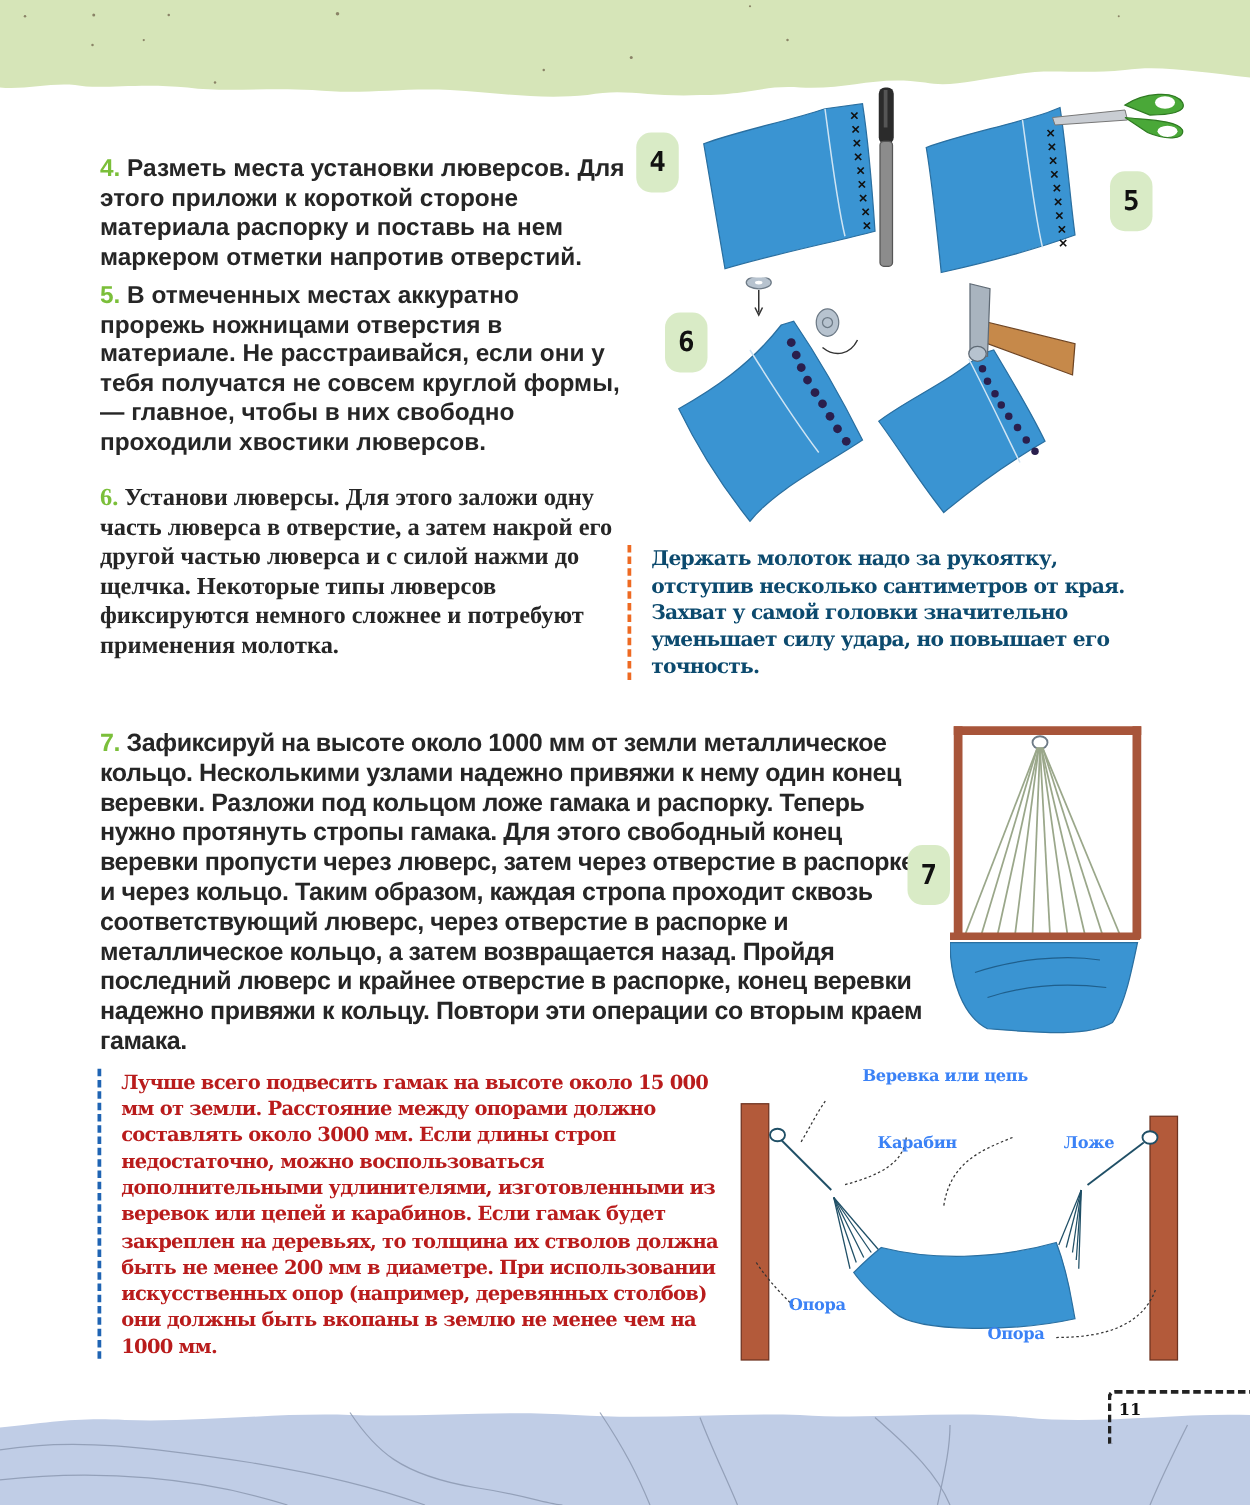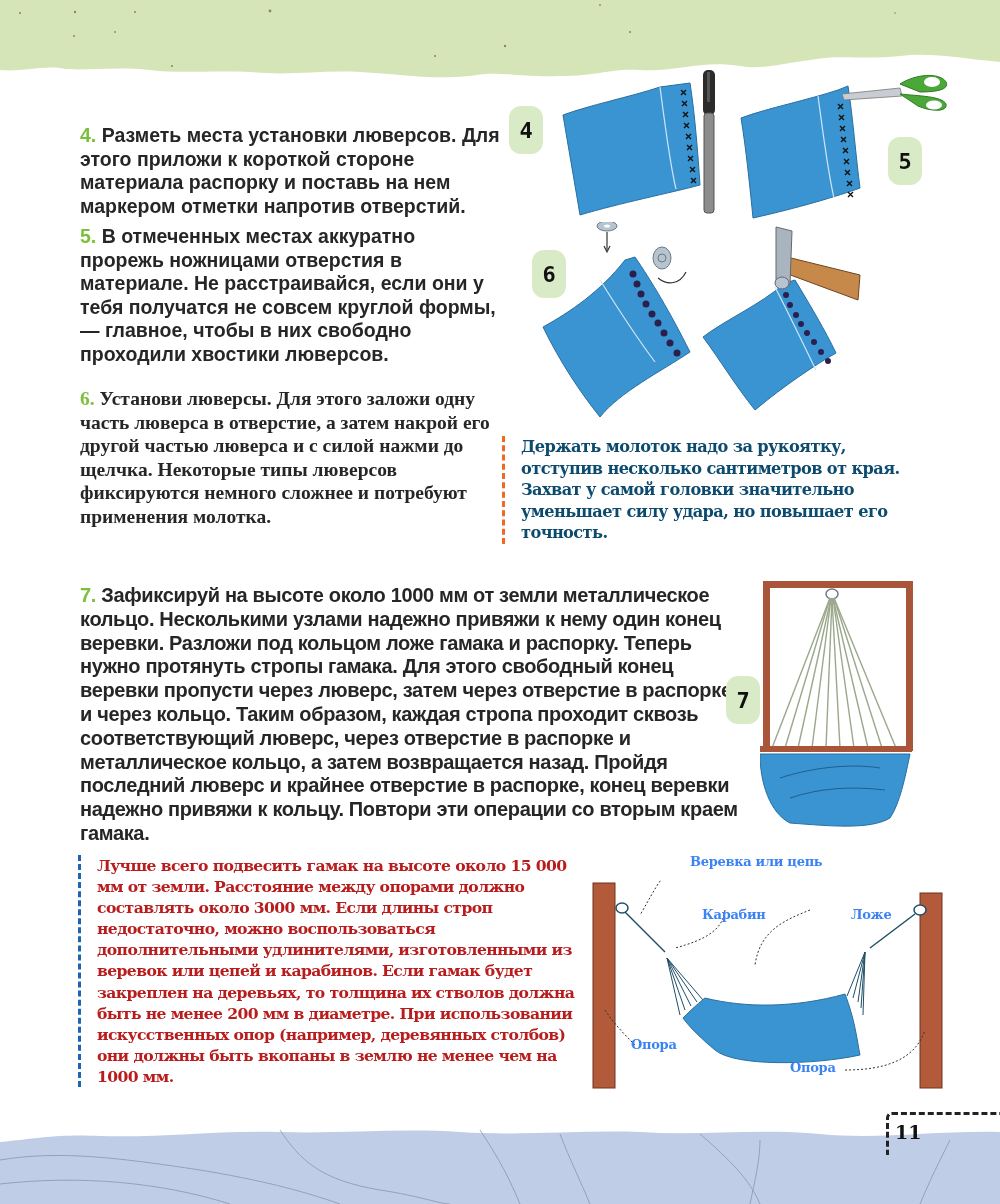--- a/index.html
+++ b/index.html
@@ -67,21 +67,21 @@
   #lbl-ring { left: 631px; top: 1037px; }
   #lbl-support { left: 790px; top: 1060px; }
 
   .page-num-box {
     position: absolute; left: 886px; top: 1112px; width: 114px; height: 40px;
     border-top: 3px dashed #222; border-left: 3px dashed #222;
     border-top-left-radius: 6px;
   }
   .page-num {
     position: absolute; left: 895px; top: 1121px;
-    font-family: "DejaVu Serif", serif; font-weight: bold; font-size: 19px; color: #111;
+    font-family: "DejaVu Serif", serif; font-weight: bold; font-size: 13px; color: #111;
   }
 </style>
 </head>
 <body>
 
 <svg class="top-band" viewBox="0 0 1000 90" preserveAspectRatio="none">
   <path d="M0,0 H1000 V62 C960,58 930,52 900,56 C860,60 840,54 810,60 C780,64 760,70 740,66 C700,60 680,72 640,70 C610,68 600,76 560,76 C520,78 500,70 470,76 C430,80 400,74 360,72 C320,70 290,76 250,72 C210,70 180,74 150,70 C110,66 80,72 60,68 C40,66 20,72 0,70 Z" fill="#d6e5b8"></path>
   <g fill="#6b5b45" opacity="0.7">
     <circle cx="20" cy="13" r="1"></circle>
       <circle cx="75" cy="12" r="1.2"></circle>

